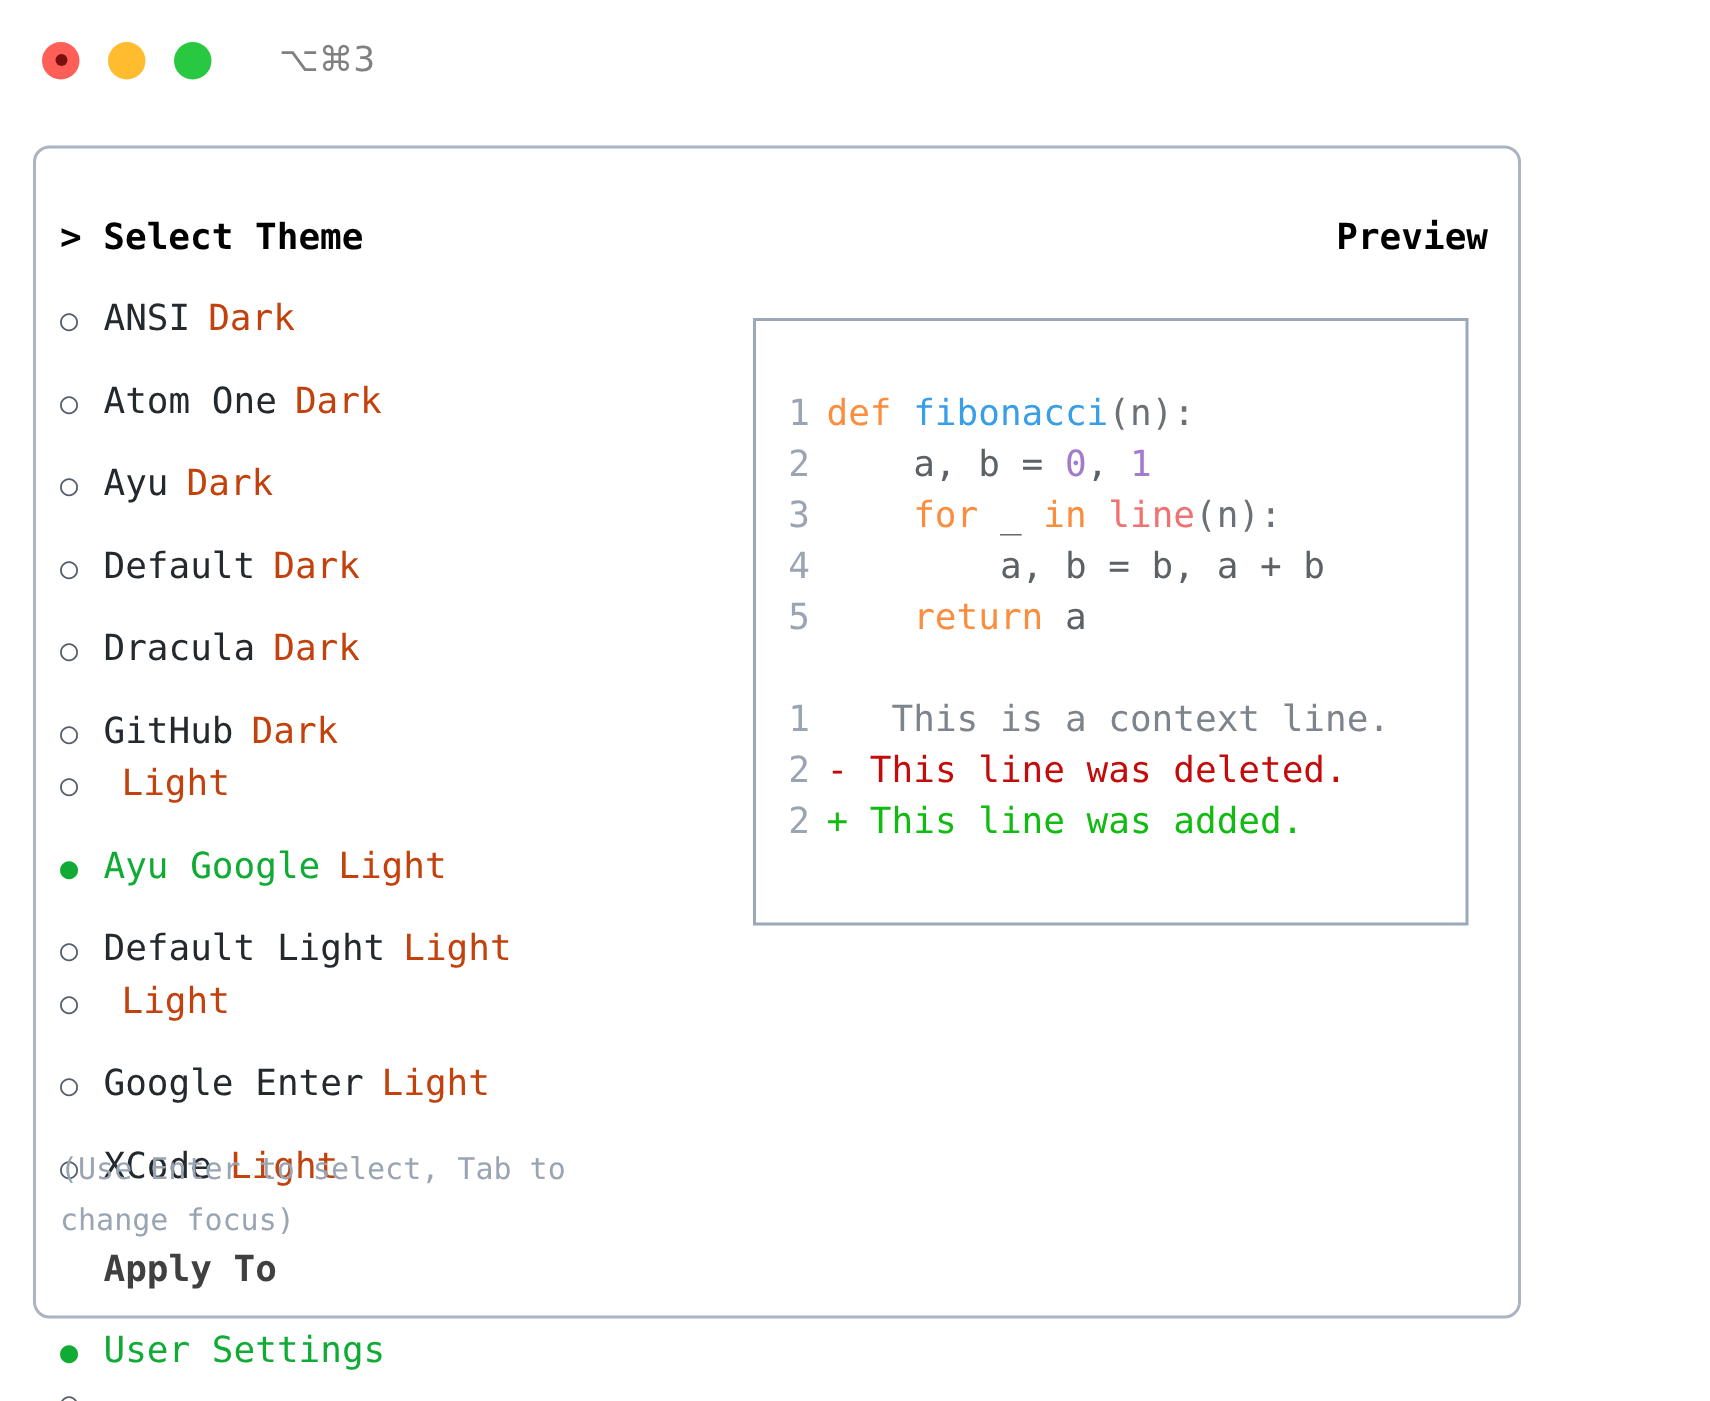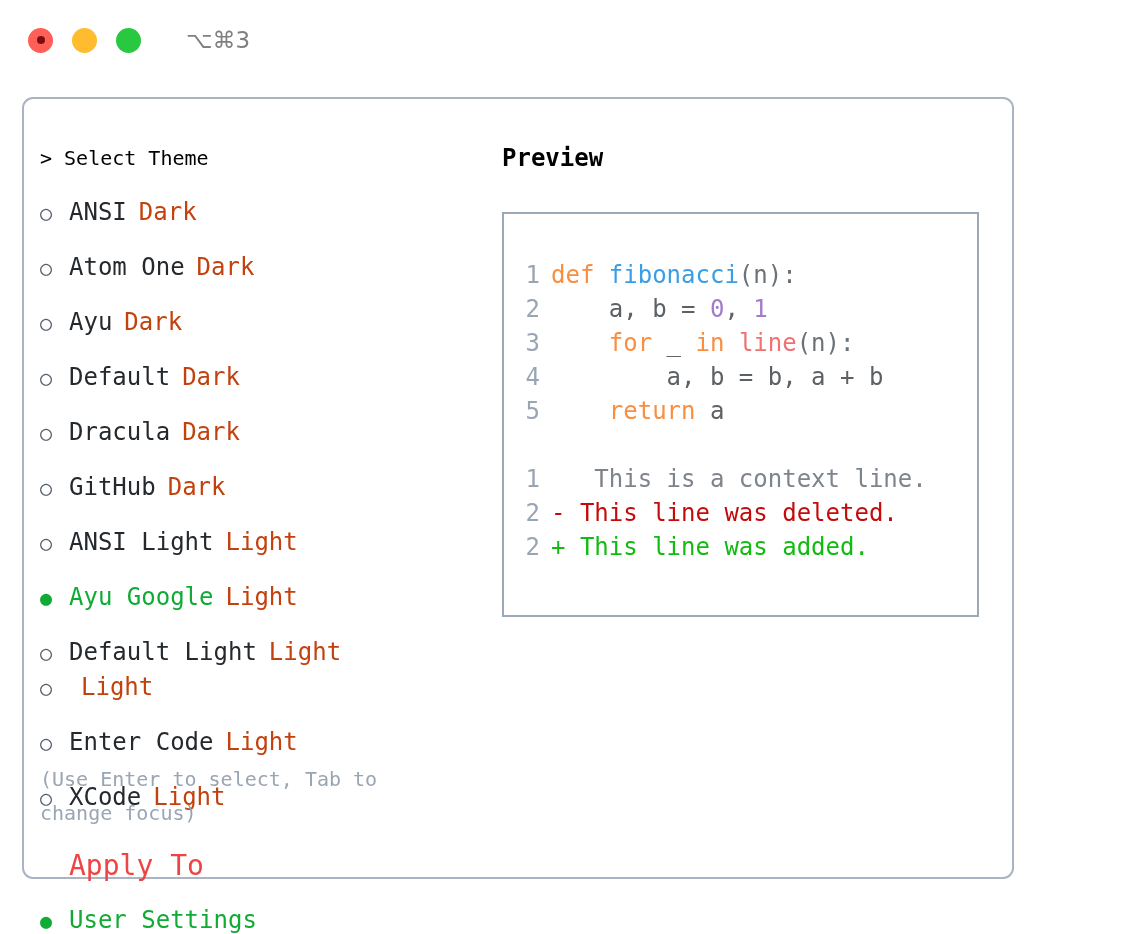--- a/index.html
+++ b/index.html
@@ -81,30 +81,30 @@
   }
 
   
   .left-col {
     position: absolute;
     left: 16px;
     top: 42px;
     width: 430px;
   }
   .section-head {
-    font-size: 20px;
-    font-weight: normal;
+    font-size: 24px;
+    font-weight: bold;
     color: #000000;
     line-height: 34px;
     white-space: pre;
   }
   .section-head-plain {
-    font-size: 28px;
-    font-weight: normal;
-    color: #ef4444;
+    font-size: 24px;
+    font-weight: bold;
+    color: #404040;
     line-height: 34px;
     white-space: pre;
     padding-left: 29px;
   }
   .opt-row {
     display: flex;
     align-items: baseline;
     line-height: 34px;
     font-size: 24px;
     white-space: pre;
@@ -147,20 +147,21 @@
     position: absolute;
     left: 478px;
     top: 42px;
     width: 490px;
   }
   .preview-title {
     font-size: 24px;
     font-weight: bold;
     color: #000000;
     line-height: 34px;
+    text-align: right;
   }
   .code-panel {
     margin-top: 37px;
     width: 477px;
     height: 405px;
     border: 2px solid #9aa8b8;
     box-sizing: border-box;
     background: #ffffff;
     padding-top: 44px;
     padding-left: 9px;
@@ -209,25 +210,25 @@
 
     <div class="left-col">
       <div class="section-head">&gt; Select Theme</div>
       <div id="theme-list">
           <div class="opt-row"><span class="marker">○</span><span class="opt-name">ANSI</span><span class="opt-cat">Dark</span></div>
           <div class="opt-row"><span class="marker">○</span><span class="opt-name">Atom One</span><span class="opt-cat">Dark</span></div>
           <div class="opt-row"><span class="marker">○</span><span class="opt-name">Ayu</span><span class="opt-cat">Dark</span></div>
           <div class="opt-row"><span class="marker">○</span><span class="opt-name">Default</span><span class="opt-cat">Dark</span></div>
           <div class="opt-row"><span class="marker">○</span><span class="opt-name">Dracula</span><span class="opt-cat">Dark</span></div>
           <div class="opt-row"><span class="marker">○</span><span class="opt-name">GitHub</span><span class="opt-cat">Dark</span></div>
-          <div class="opt-row"><span class="marker">○</span><span class="opt-name">ANSI Light</span><span class="opt-cat">Light</span></div>
+          <div class="opt-row"><span class="marker">○</span><span class="opt-cat">Light</span></div>
           <div class="opt-row selected"><span class="marker sel">●</span><span class="opt-name">Ayu Google</span><span class="opt-cat">Light</span></div>
           <div class="opt-row"><span class="marker">○</span><span class="opt-name">Default Light</span><span class="opt-cat">Light</span></div>
           <div class="opt-row"><span class="marker">○</span><span class="opt-cat">Light</span></div>
-          <div class="opt-row"><span class="marker">○</span><span class="opt-name">Enter Code</span><span class="opt-cat">Light</span></div>
+          <div class="opt-row"><span class="marker">○</span><span class="opt-name">Google Enter</span><span class="opt-cat">Light</span></div>
           <div class="opt-row"><span class="marker">○</span><span class="opt-name">XCode</span><span class="opt-cat">Light</span></div>
         </div>
 
       <div class="spacer-line"></div>
 
       <div class="section-head-plain">Apply To</div>
       <div id="apply-list">
           <div class="opt-row selected"><span class="marker sel">●</span><span class="opt-name">User Settings</span></div>
           <div class="opt-row"><span class="marker">○</span></div>
         </div>

